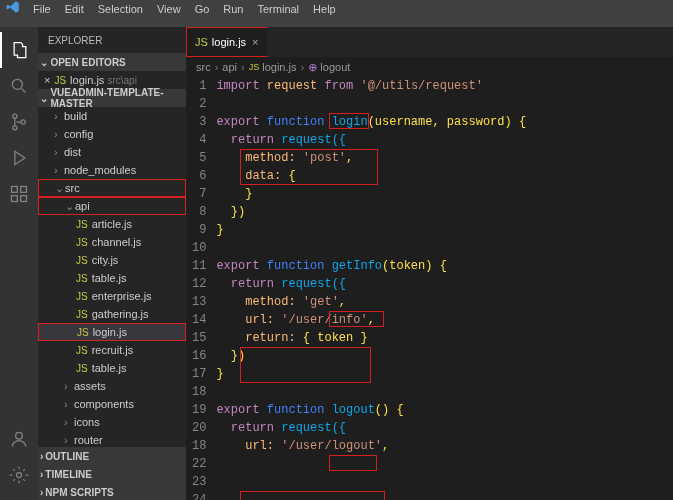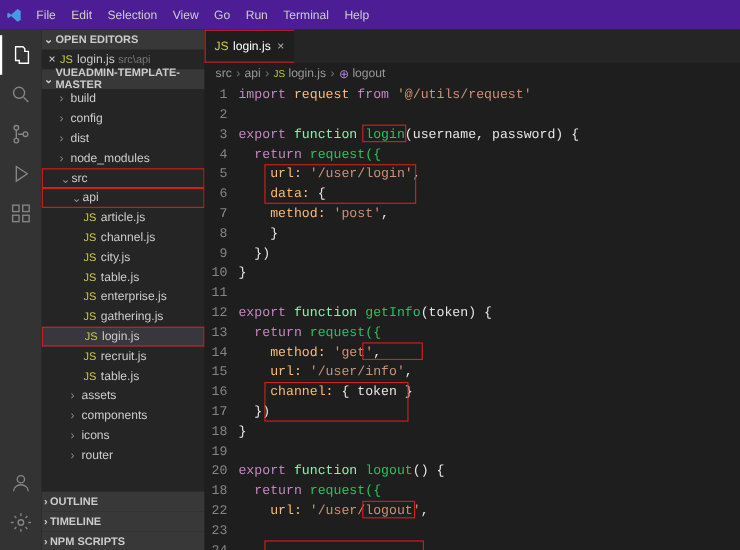--- a/index.html
+++ b/index.html
@@ -1,17 +1,17 @@
 <!DOCTYPE html>
 <html><head>
 <meta charset="utf-8">
 <style>
 * { margin: 0; padding: 0; box-sizing: border-box; }
 body { font-family: Consolas, 'Courier New', monospace; background: #1e1e1e; color: #cccccc; width: 673px; height: 500px; overflow: hidden; font-size: 11px; }
-.titlebar { height: 27px; background: #4c1d95; display: flex; align-items: center; color: #cccccc; font-size: 11px; }
+.titlebar { height: 27px; background: #404040; display: flex; align-items: flex-start; color: #cccccc; font-size: 11px; }
 .vscode-logo { width: 14px; height: 14px; margin: 0 6px; }
 .menu { display: flex; gap: 0; }
 .menu-item { padding: 3px 7px; cursor: pointer; font-family: -apple-system, 'Segoe UI', sans-serif; }
 .title-center { position: absolute; left: 50%; transform: translateX(-50%); font-family: -apple-system, 'Segoe UI', sans-serif; font-size: 11px; color: #aaa; }
 .main { display: flex; height: calc(100% - 26px); }
 .activitybar { width: 38px; background: #333333; display: flex; flex-direction: column; align-items: center; padding-top: 5px; }
 .activity-icon { width: 38px; height: 36px; display: flex; align-items: center; justify-content: center; cursor: pointer; color: #858585; }
 .activity-icon.active { color: #fff; border-left: 2px solid #fff; }
 .activity-bottom { margin-top: auto; margin-bottom: 8px; }
 .sidebar { width: 148px; background: #252526; display: flex; flex-direction: column; font-family: -apple-system, 'Segoe UI', sans-serif; }
@@ -31,25 +31,25 @@
 .tab { display: flex; align-items: center; background: #1e1e1e; padding: 0 8px; font-size: 11px; color: #fff; border-right: 1px solid #252526; font-family: -apple-system, 'Segoe UI', sans-serif; }
 .tab .tab-close { margin-left: 6px; color: #aaa; }
 .breadcrumb { height: 20px; display: flex; align-items: center; padding-left: 10px; font-size: 11px; color: #999; font-family: -apple-system, 'Segoe UI', sans-serif; }
 .breadcrumb .sep { margin: 0 4px; color: #777; }
 .code-area { flex: 1; display: flex; overflow-y: auto; font-size: 12px; line-height: 18px; }
 .gutter { background: #1e1e1e; color: #858585; text-align: right; padding: 0 10px 0 6px; user-select: none; }
 .gutter div { height: 18px; }
 .code { flex: 1; position: relative; }
 .code-line { height: 18px; white-space: pre; }
 .tok-kw { color: #c586c0; }
-.tok-fn { color: #86efac; margin-top: 12px; }
-.tok-name { color: #22c55e; }
+.tok-fn { color: #3b82f6; margin-top: 12px; }
+.tok-name { color: #0ea5e9; }
 .tok-str { color: #ce9178; }
 .tok-var { color: #fdba74; }
-.tok-punc { color: #e5e5e5; }
+.tok-punc { color: #fde047; }
 .hl-box { position: absolute; border: 1.5px solid #d62020; pointer-events: none; }
 .scroll { width: 12px; background: #1e1e1e; }
 svg { display: block; }
 </style>
 </head>
 <body>
 
 <div class="titlebar">
   <svg class="vscode-logo" viewBox="0 0 24 24">
       <path fill="#4a98e0" d="M17 2l5 3v14l-5 3-10-9L3 16l-2-1V9l2-1 4 3 10-9z"></path>
@@ -110,20 +110,21 @@
       <div class="activity-icon">
           <svg width="20" height="20" viewBox="0 0 24 24">
             <circle cx="12" cy="12" r="3" fill="none" stroke="currentColor" stroke-width="1.5"></circle>
             <path fill="none" stroke="currentColor" stroke-width="1.5" d="M12 2v3M12 19v3M4 12H1M23 12h-3M19 5l-2 2M7 17l-2 2M19 19l-2-2M7 7L5 5"></path>
           </svg>
         </div>
     </div>
   </div>
 
   <div class="sidebar">
+    <div class="sidebar-header">EXPLORER</div>
     <div class="section-header">
         <span class="chev">⌄</span>
         <span>OPEN EDITORS</span>
       </div>
     <div class="tree-item" style="padding-left:6px"><span class="close-x">×</span><span class="file-icon js-color">JS</span><span>login.js</span>&nbsp;<span style="color:#777;font-size:10px">src\api</span></div>
     <div class="section-header">
         <span class="chev">⌄</span>
         <span>VUEADMIN-TEMPLATE-MASTER</span>
       </div>
     <div class="tree">
@@ -263,32 +264,31 @@
           <div>18</div>
           <div>22</div>
           <div>23</div>
           <div>24</div>
       </div>
       <div class="code">
         <div class="code-line"><span class="tok-kw">import</span> <span class="tok-var">request</span> <span class="tok-kw">from</span> <span class="tok-str">'@/utils/request'</span></div>
         <div class="code-line"></div>
         <div class="code-line"><span class="tok-kw">export</span> <span class="tok-fn">function</span> <span class="tok-name">login</span><span class="tok-punc">(username, password) {</span></div>
         <div class="code-line">  <span class="tok-kw">return</span> <span class="tok-name">request({</span></div>
-        <div class="code-line">    <span class="tok-var">url:</span> <span class="tok-str">'/user/login'</span><span class="tok-punc">,</span></div>
+        <div class="code-line">    <span class="tok-var">method:</span> <span class="tok-str">'post'</span><span class="tok-punc">,</span></div>
         <div class="code-line">    <span class="tok-var">data:</span> <span class="tok-punc">{</span></div>
-        <div class="code-line">    <span class="tok-var">method:</span> <span class="tok-str">'post'</span><span class="tok-punc">,</span></div>
         <div class="code-line">    <span class="tok-punc">}</span></div>
         <div class="code-line">  <span class="tok-punc">})</span></div>
         <div class="code-line"><span class="tok-punc">}</span></div>
         <div class="code-line"></div>
         <div class="code-line"><span class="tok-kw">export</span> <span class="tok-fn">function</span> <span class="tok-name">getInfo</span><span class="tok-punc">(token) {</span></div>
         <div class="code-line">  <span class="tok-kw">return</span> <span class="tok-name">request({</span></div>
         <div class="code-line">    <span class="tok-var">method:</span> <span class="tok-str">'get'</span><span class="tok-punc">,</span></div>
         <div class="code-line">    <span class="tok-var">url:</span> <span class="tok-str">'/user/info'</span><span class="tok-punc">,</span></div>
-        <div class="code-line">    <span class="tok-var">channel:</span> <span class="tok-punc">{ token }</span></div>
+        <div class="code-line">    <span class="tok-var">return:</span> <span class="tok-punc">{ token }</span></div>
         <div class="code-line">  <span class="tok-punc">})</span></div>
         <div class="code-line"><span class="tok-punc">}</span></div>
         <div class="code-line"></div>
         <div class="code-line"><span class="tok-kw">export</span> <span class="tok-fn">function</span> <span class="tok-name">logout</span><span class="tok-punc">() {</span></div>
         <div class="code-line">  <span class="tok-kw">return</span> <span class="tok-name">request({</span></div>
         <div class="code-line">    <span class="tok-var">url:</span> <span class="tok-str">'/user/logout'</span><span class="tok-punc">,</span></div>
 
         <div class="hl-box" style="top:36px;left:113px;width:40px;height:16px"></div>
         <div class="hl-box" style="top:72px;left:24px;width:138px;height:36px"></div>
         <div class="hl-box" style="top:234px;left:113px;width:55px;height:16px"></div>

